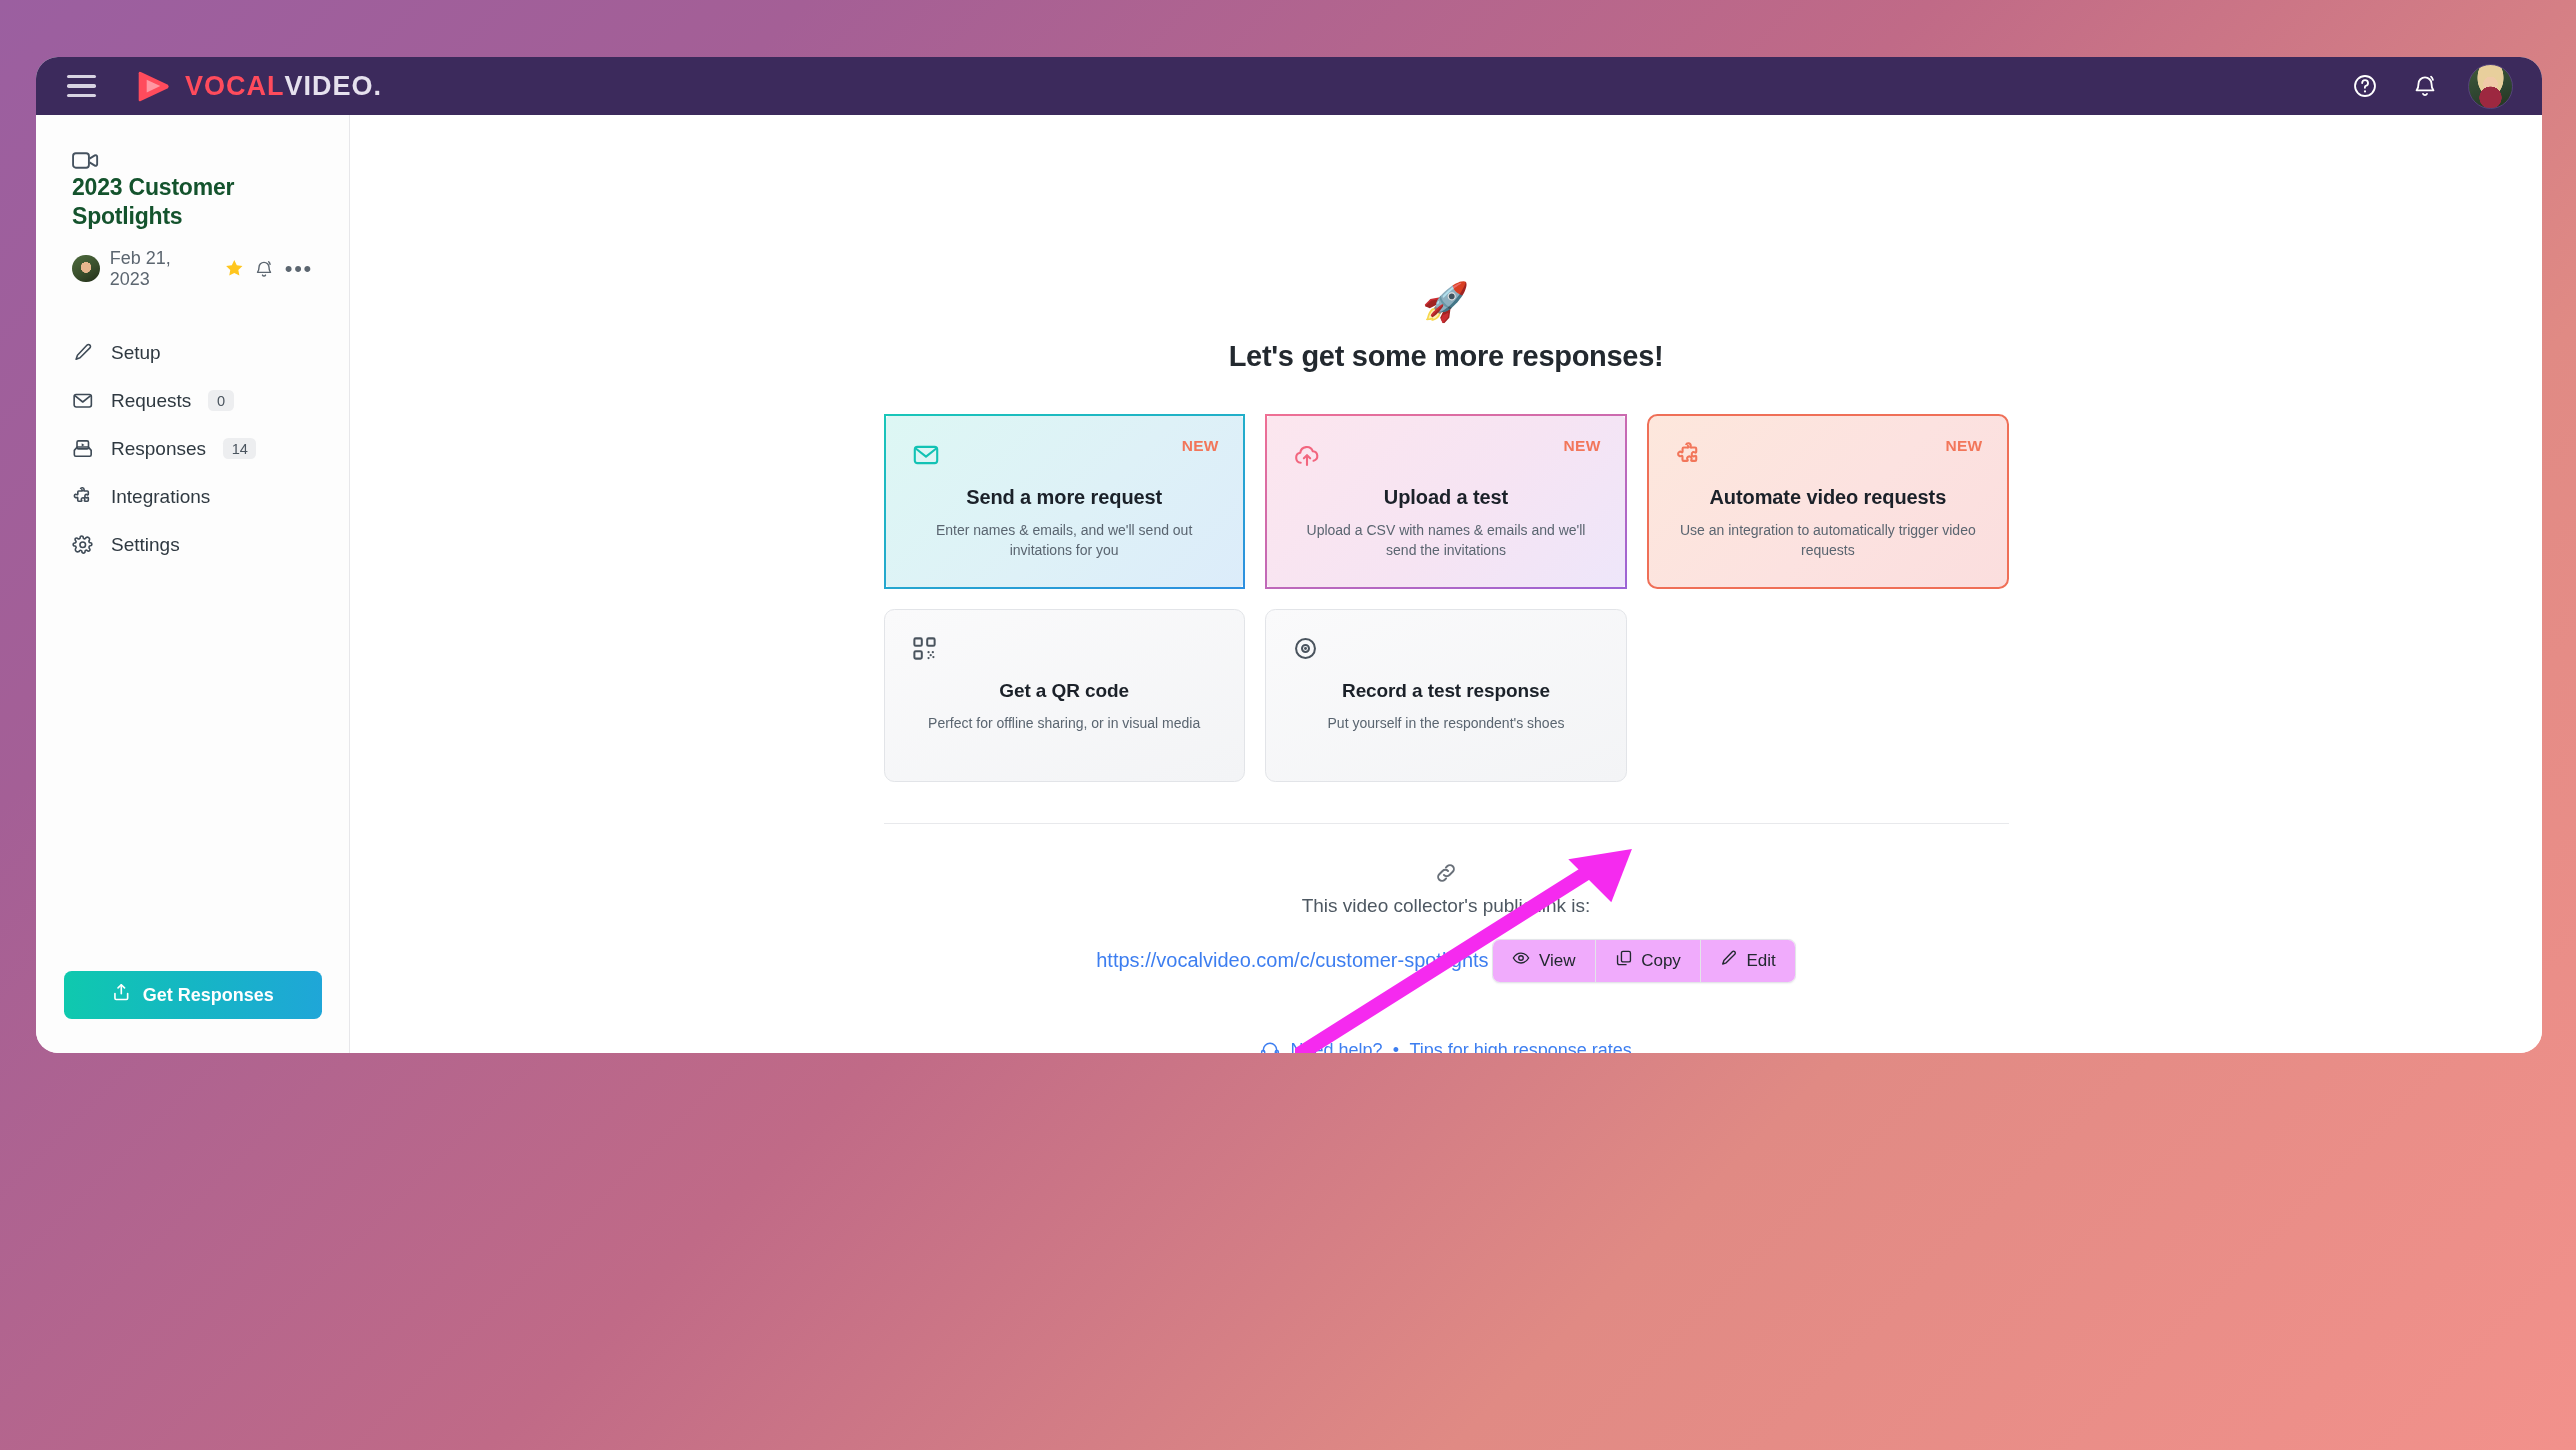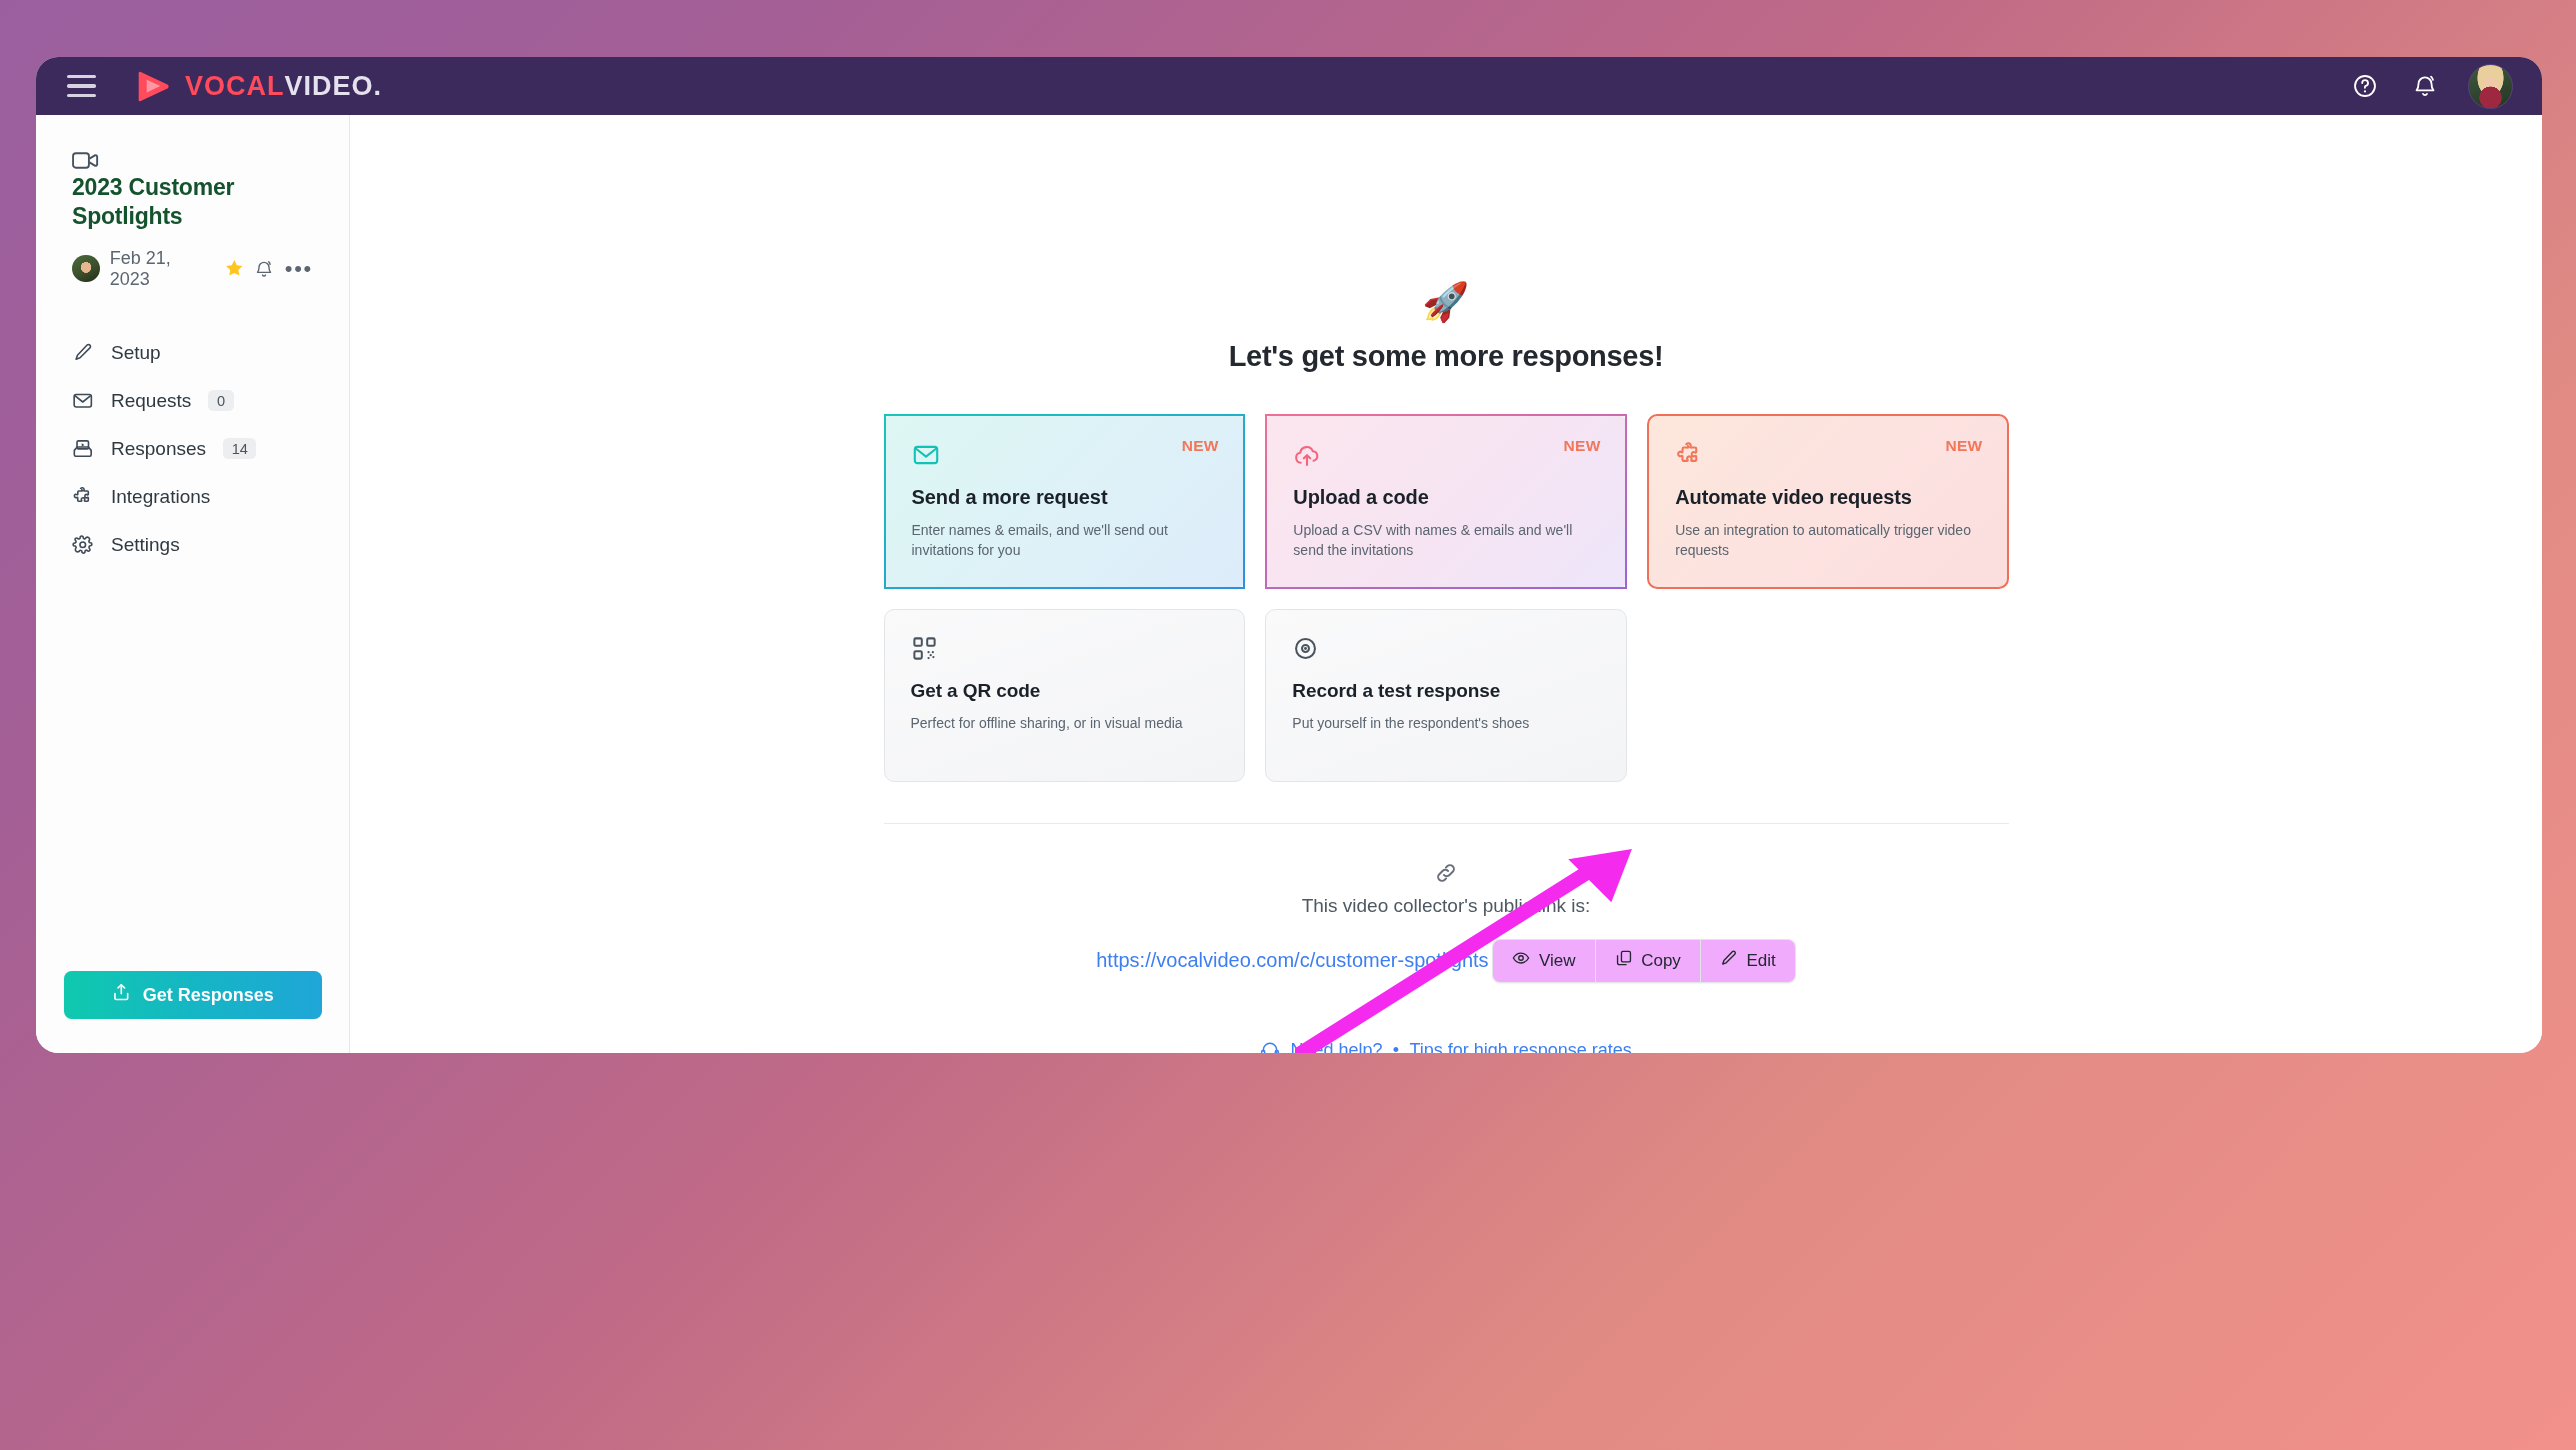--- a/index.html
+++ b/index.html
@@ -107,20 +107,21 @@
   #rocket { font-size: 38px; text-align:center; line-height:1; }
   #page-heading {
     text-align:center; font-size: 29px; font-weight:700;
     color:#23292F; margin-top: 19px; letter-spacing:-0.3px;
   }
 
   #card-grid {
     margin-top: 41px;
     display:grid; grid-template-columns: repeat(3, 1fr);
     gap: 20.6px;
+    text-align: center;
   }
   .card {
     border-radius: 10.3px; padding: 24px 26px 26px 26px;
     position: relative; cursor:pointer; min-height: 173px;
   }
   .card-new {
     position:absolute; top: 20.6px; right: 24px;
     font-size: 15.5px; font-weight: 700; color:#F2765A; letter-spacing:0.3px;
   }
   .card-ic { height: 29px; display:flex; align-items:center; margin-bottom: 17px; }
@@ -351,21 +352,21 @@
 
           <div class="card c-upload">
             <span class="card-new">NEW</span>
             <span class="card-ic">
               <svg viewBox="0 0 24 24" width="28" height="28" fill="none" stroke="#F2667F" stroke-width="1.8" stroke-linecap="round" stroke-linejoin="round">
                 <path d="M6.6 18.6a4.3 4.3 0 0 1-.4-8.5 5.6 5.6 0 0 1 10.8-1.3 4.1 4.1 0 0 1 .6 8.1"></path>
                 <path d="M12 20.6v-8.2"></path>
                 <path d="m9.3 14.8 2.7-2.6 2.7 2.6"></path>
               </svg>
             </span>
-            <div class="card-title">Upload a code</div>
+            <div class="card-title">Upload a test</div>
             <div class="card-desc">Upload a CSV with names &amp; emails and we'll send the invitations</div>
           </div>
 
           <div class="card c-auto">
             <span class="card-new">NEW</span>
             <span class="card-ic">
               <svg viewBox="0 0 24 24" width="28" height="28" fill="none" stroke="#F2765A" stroke-width="1.8" stroke-linejoin="round">
                 <path d="M9.4 3.4a2.1 2.1 0 0 1 4.1.5c0 .8-.5 1.3-.2 1.6.3.3 1 .1 1.7.1h2.2c.6 0 1 .4 1 1v2.6c0 .7-.6.9-1.1.6-.5-.3-1-.6-1.7-.3a2 2 0 0 0 .1 3.6c.7.3 1.2 0 1.7-.3.5-.3 1-.1 1 .6V16c0 .6-.4 1-1 1h-2.6c-.7 0-.9-.5-.6-1 .3-.5.4-1.1.1-1.7a2 2 0 0 0-3.7.2c-.2.6.1 1.1.4 1.5.3.5.1 1-.6 1H7.4c-.6 0-1-.4-1-1v-2.6c0-.7-.3-.9-.9-.6-.5.3-1.1.4-1.7.1a2 2 0 0 1 .2-3.7c.6-.2 1.1.1 1.5.4.5.3 1 .1 1-.6V6.6c0-.6.4-1 1-1h2.2c.7 0 1.4.2 1.7-.1.3-.3-.2-.9-.2-1.6 0-.2 0-.3.1-.5"></path>
               </svg>
             </span>

